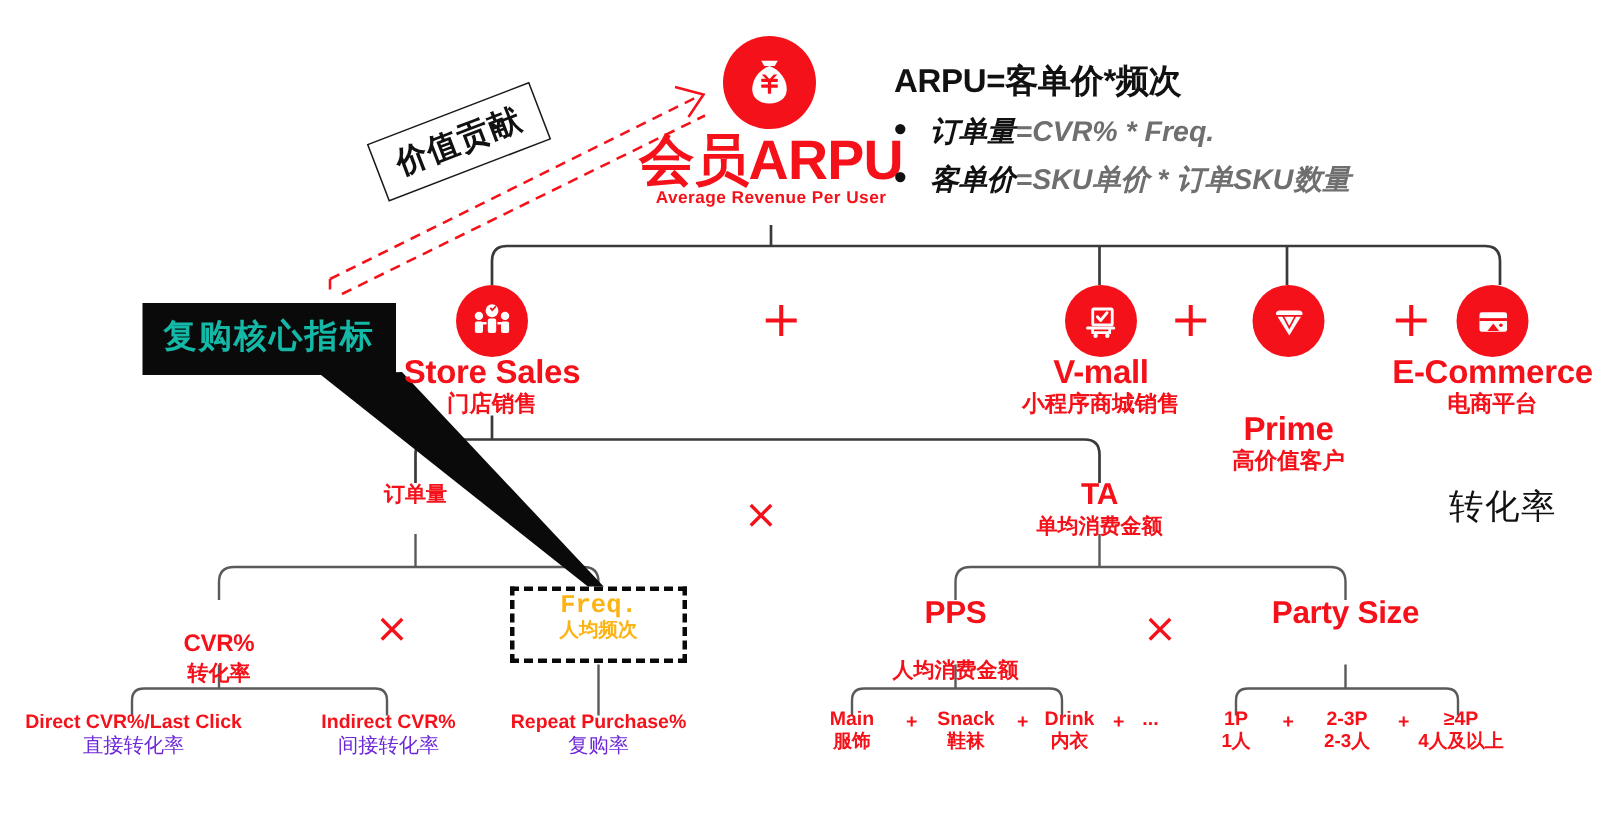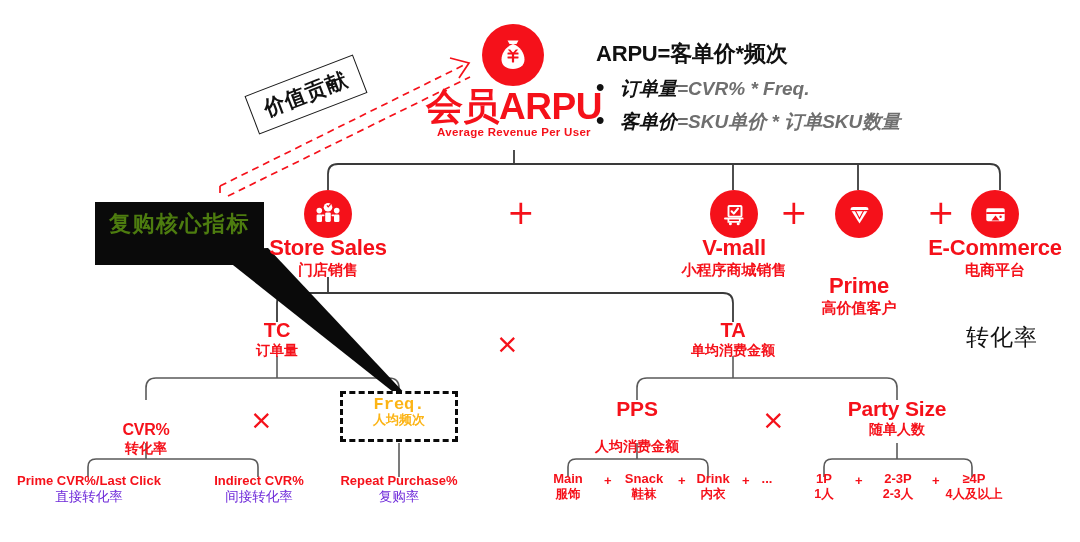--- a/index.html
+++ b/index.html
@@ -74,22 +74,22 @@
     transform-origin:center center;
     z-index:6;
   }
   .value-tag span{
     font-size:21px;font-weight:bold;color:#111;letter-spacing:1px;white-space:nowrap;
   }
 
   
   .black-tag{
     position:absolute;left:95px;top:202px;
-    background:#0a0a0a;color:#4d7c0f;
-    padding:7px 14px 26px 14px;
+    background:#0a0a0a;color:#14b8a6;
+    padding:7px 14px 11px 14px;
     z-index:7;
   }
   .black-tag span{
     font-size:22px;font-weight:bold;letter-spacing:1.5px;white-space:nowrap;
   }
 
   
   .freq-box{
     position:absolute;
     left:340px;top:391px;width:118px;height:51px;
@@ -282,21 +282,20 @@
       <path d="M9.6 19.6 L13.5 14.6 L17.4 19.6 Z" fill="#F5111A"></path>
       <circle cx="18.6" cy="15.8" r="1.2" fill="#F5111A"></circle>
     </svg>
   </div>
   <div class="node" style="left:905px;top:236px;width:180px;">
     <div class="en" style="font-size:22px;">E-Commerce</div>
     <div class="cn" style="font-size:15px;margin-top:2px;">电商平台</div>
   </div>
 
   <div class="node" style="left:207px;top:320px;width:140px;">
-    <div class="en" style="font-size:20px;">TC</div>
     <div class="cn" style="font-size:14px;margin-top:1px;">订单量</div>
   </div>
 
   <div class="times" style="left:496px;top:330px;">×</div>
 
   <div class="node" style="left:653px;top:320px;width:160px;">
     <div class="en" style="font-size:20px;">TA</div>
     <div class="cn" style="font-size:14px;margin-top:1px;">单均消费金额</div>
   </div>
 
@@ -317,25 +316,24 @@
 
   <div class="node" style="left:562px;top:398px;width:150px;">
     <div class="en" style="font-size:21px;">PPS</div>
     <div class="cn" style="font-size:14px;margin-top:18px;">人均消费金额</div>
   </div>
 
   <div class="times" style="left:762px;top:406px;">×</div>
 
   <div class="node" style="left:817px;top:398px;width:160px;">
     <div class="en" style="font-size:21px;">Party Size</div>
-    <div class="cn" style="font-size:14px;margin-top:1px;">随单人数</div>
   </div>
 
   <div class="leaf" style="left:8px;top:474px;width:162px;">
-    <div class="en">Prime CVR%/Last Click</div>
+    <div class="en">Direct CVR%/Last Click</div>
     <div class="cn">直接转化率</div>
   </div>
   <div class="leaf" style="left:328px;top:474px;width:142px;">
     <div class="en">Repeat Purchase%</div>
     <div class="cn">复购率</div>
   </div>
 
   <div class="leaf" style="left:190px;top:474px;width:138px;">
     <div class="en">Indirect CVR%</div>
     <div class="cn">间接转化率</div>

